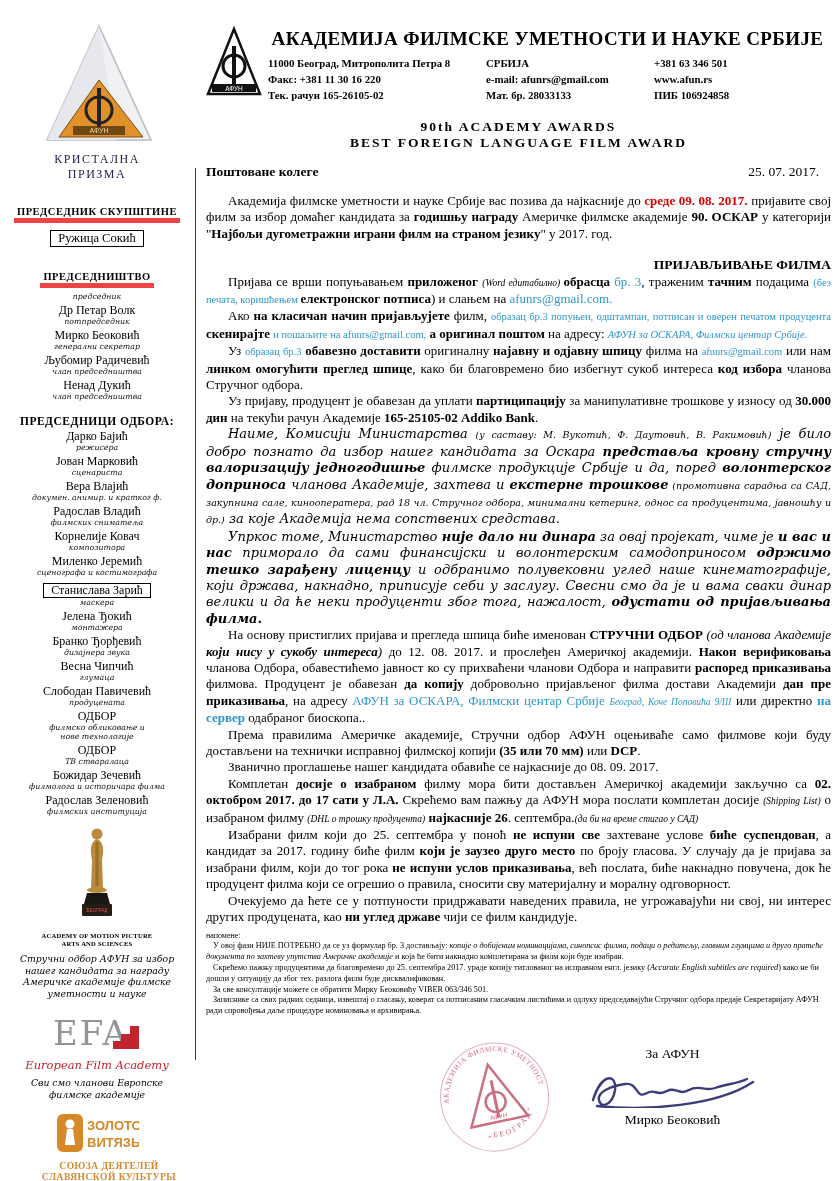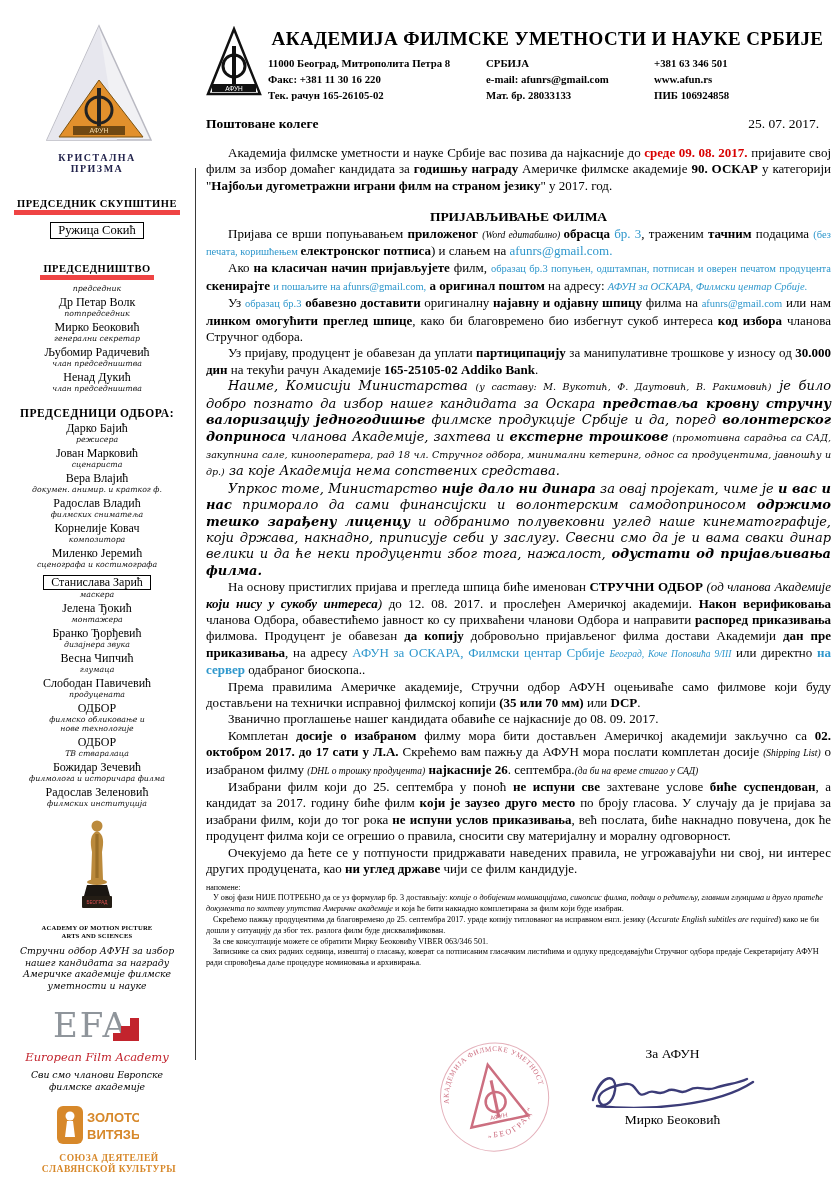--- a/index.html
+++ b/index.html
@@ -2,21 +2,21 @@
 <html><head>
 <meta charset="utf-8">
 <style>
   html,body{margin:0;padding:0;}
   body{width:836px;height:1181px;position:relative;background:#fff;color:#000;
        font-family:"Liberation Serif",serif;overflow:hidden;}
   
   .sidebar{position:absolute;left:0;top:0;width:194px;text-align:center;}
   .v-divider{position:absolute;left:195px;top:168px;width:1px;height:892px;background:#3a3a3a;}
   .prism-wrap{margin:22px auto 0;width:120px;}
-  .prism-caption{font-size:10px;font-weight:bold;letter-spacing:1.5px;color:#23244d;margin-top:4px;}
+  .prism-caption{font-size:12px;font-weight:normal;letter-spacing:1.5px;color:#23244d;margin-top:4px;}
   .side-sec{display:inline-block;margin-top:24px;font-size:10.5px;font-weight:bold;
             letter-spacing:.5px;border-bottom:5px solid #ef4444;padding:0 3px 1px;}
   .boxed, .side-name.boxed{display:inline-block;border:1px solid #000;padding:0 7px;}
   .assembly-name{font-size:12.5px;margin-top:7px;}
   .side-lines{margin-top:4px;}
   .side-role{font-size:7.8px;line-height:9px;font-style:italic;font-family:"DejaVu Serif",serif;color:#111;}
   .side-name{font-size:12px;line-height:13px;margin-top:3px;}
   .board-list{margin-top:2px;}
   .board-entry{margin-top:3px;}
   .board-head{font-size:11.5px;font-weight:normal;letter-spacing:.5px;margin-top:14px;}
@@ -37,21 +37,21 @@
   .contacts .c1{width:218px;margin-left:4px;}
   .contacts .c2{width:168px;}
   .contacts .c3{flex:1;}
   .award{text-align:center;font-weight:bold;font-size:13.5px;line-height:16px;letter-spacing:2px;margin-top:16px;}
   .salut-row{display:flex;justify-content:space-between;margin-top:13px;font-size:13.5px;text-align:right;}
   .salut{font-weight:bold;}
   .date{padding-right:12px;}
   
   .paras{font-size:13px;line-height:16.4px;text-align:justify;}
   .para{margin:0;text-indent:22px;}
-  .para.hd{font-weight:bold;text-indent:0;margin-top:15px;font-size:13.5px;text-align:center;}
+  .para.hd{font-weight:bold;text-indent:0;margin-top:15px;font-size:13.5px;text-align:right;}
   .para.mt{margin-top:13px;}
   .para.scr{font-family:"DejaVu Serif",serif;font-style:italic;}
   .para.fn{font-size:8.2px;line-height:10.8px;text-indent:7px;text-align:left;}
   .para.fnlabel{font-size:8px;line-height:10px;text-indent:0;margin-top:6px;text-align:left;}
   
   .b{font-weight:bold;}
   .i{font-style:italic;}
   .r{color:#d80000;}
   .bl{color:#2e97cc;}
   .blb{color:#2e97cc;font-weight:bold;}
@@ -234,20 +234,24 @@
           </div>
         <div class="c3">
             <div>+381 63 346 501</div>
             <div>www.afun.rs</div>
             <div>ПИБ 106924858</div>
           </div>
       </div>
     </div>
   </div>
 
+  <div class="award">
+    <div>90th ACADEMY AWARDS</div>
+    <div>BEST FOREIGN LANGUAGE FILM AWARD</div>
+  </div>
 
   <div class="salut-row">
     <span class="salut">Поштоване колеге</span>
     <span class="date">25. 07. 2017.</span>
   </div>
 
   <div class="paras">
       <p class="para mt"><span>Академија филмске уметности и науке Србије вас позива да најкасније до </span><span class="b r">среде 09. 08. 2017.</span><span> пријавите свој филм за избор домаћег кандидата за </span><span class="b">годишњу награду</span><span> Америчке филмске академије </span><span class="b">90. ОСКАР</span><span> у категорији "</span><span class="b">Најбољи дугометражни играни филм на страном језику</span><span>" у 2017. год.</span></p>
       <p class="para hd"><span>ПРИЈАВЉИВАЊЕ ФИЛМА</span></p>
       <p class="para "><span>Пријава се врши попуњавањем </span><span class="b">приложеног </span><span class="i sms">(Word едитабилно) </span><span class="b">обрасца </span><span class="bl">бр. 3</span><span>, траженим </span><span class="b">тачним</span><span> подацима </span><span class="bl sm">(без печата, коришћењем </span><span class="b">електронског потписа</span><span>) и слањем на </span><span class="bl">afunrs@gmail.com.</span></p>

